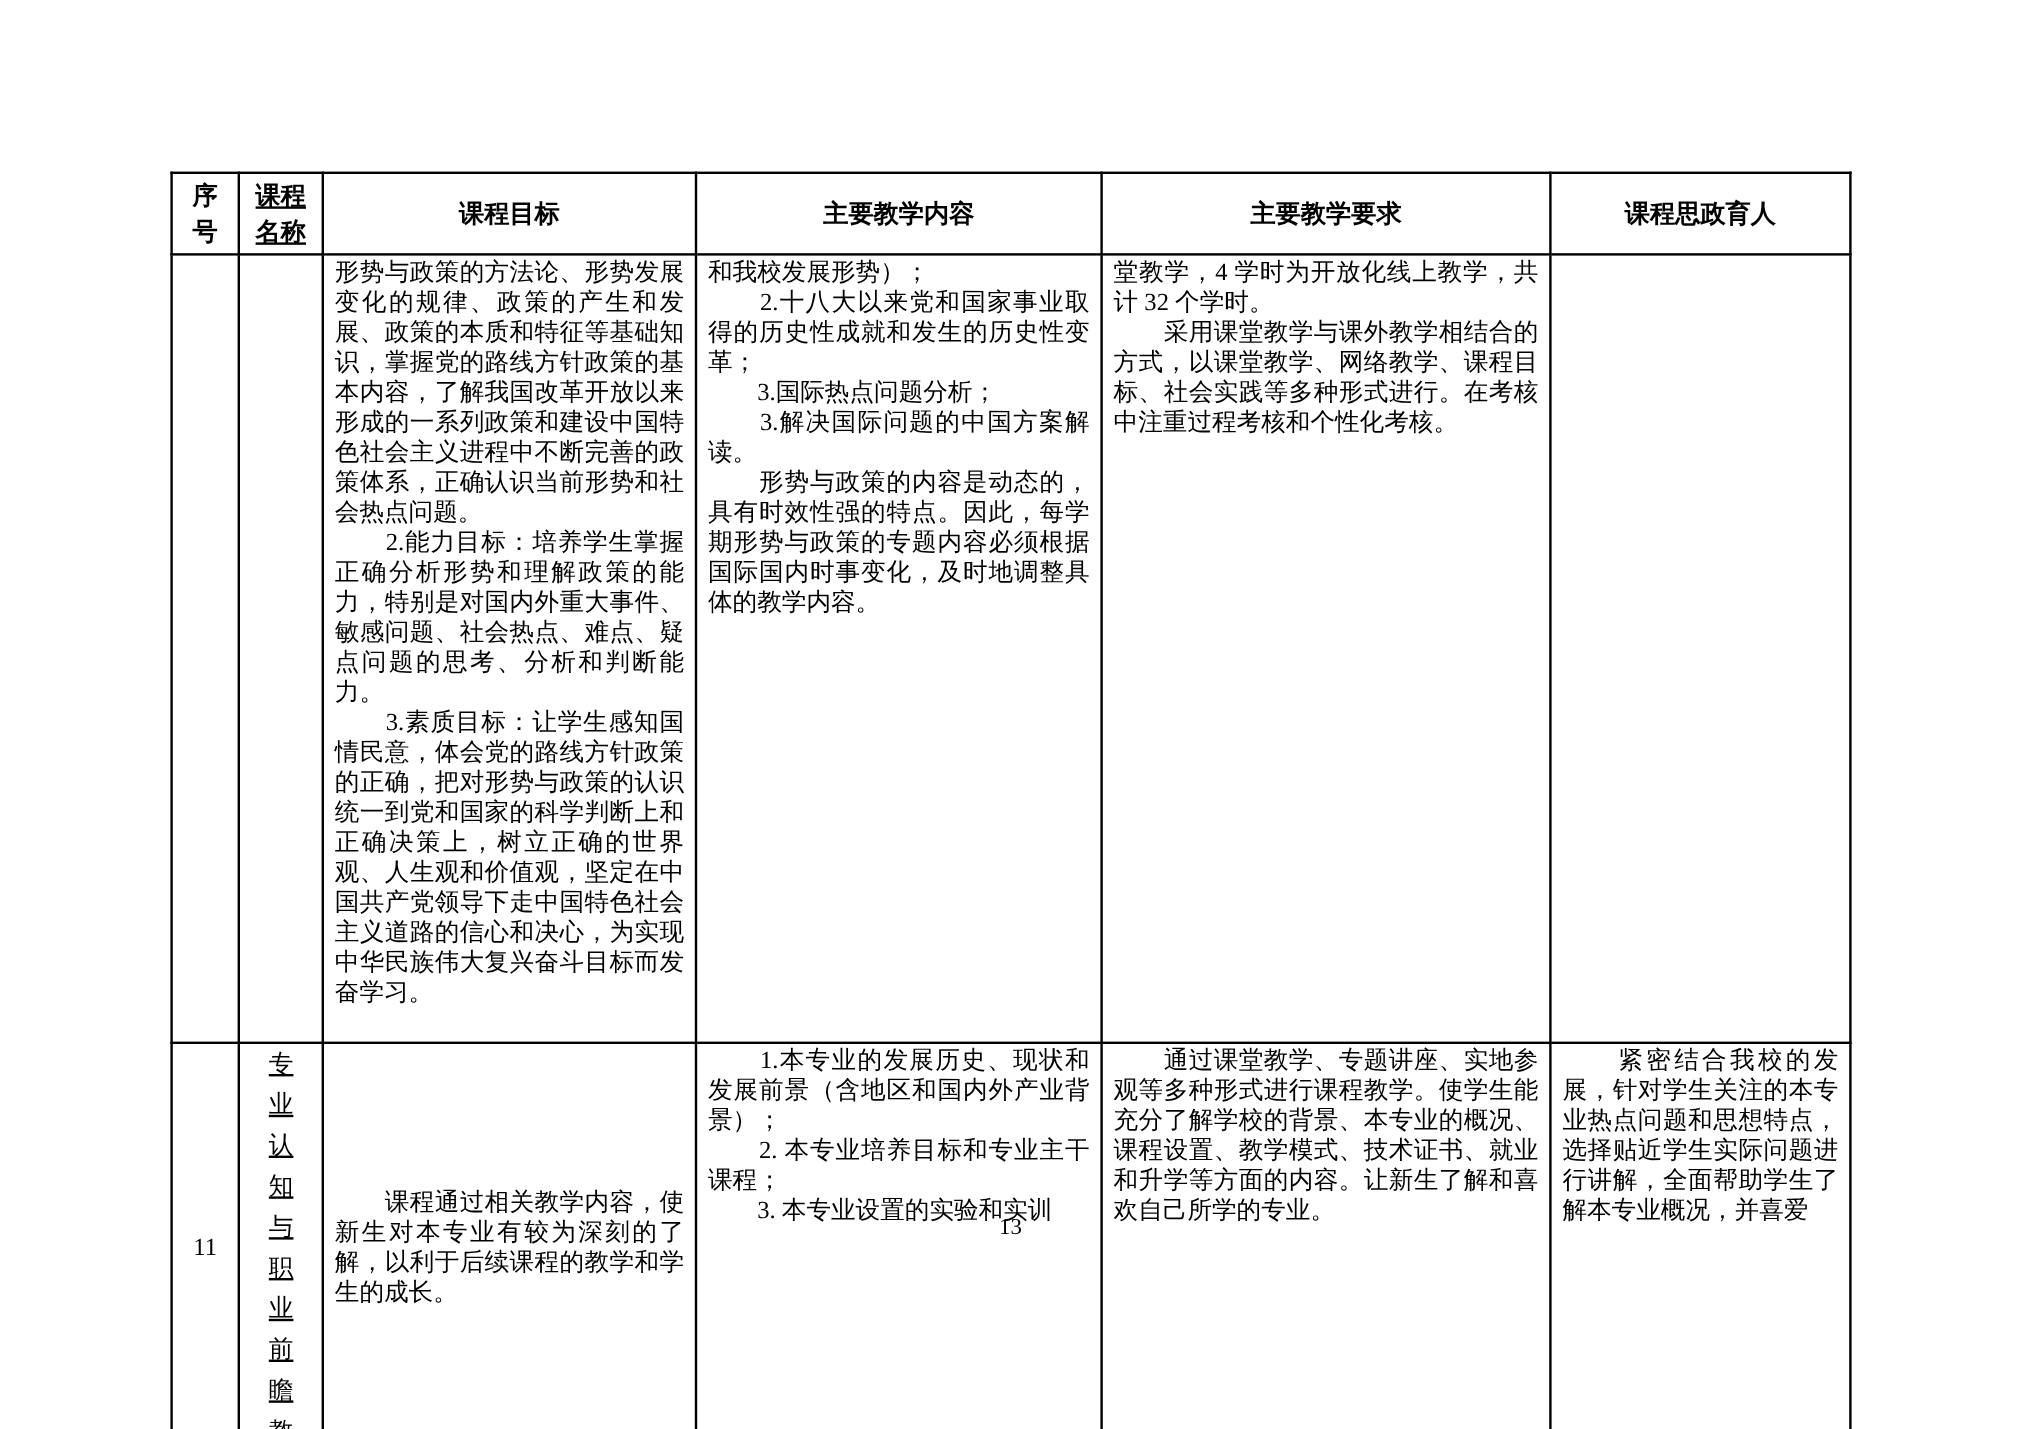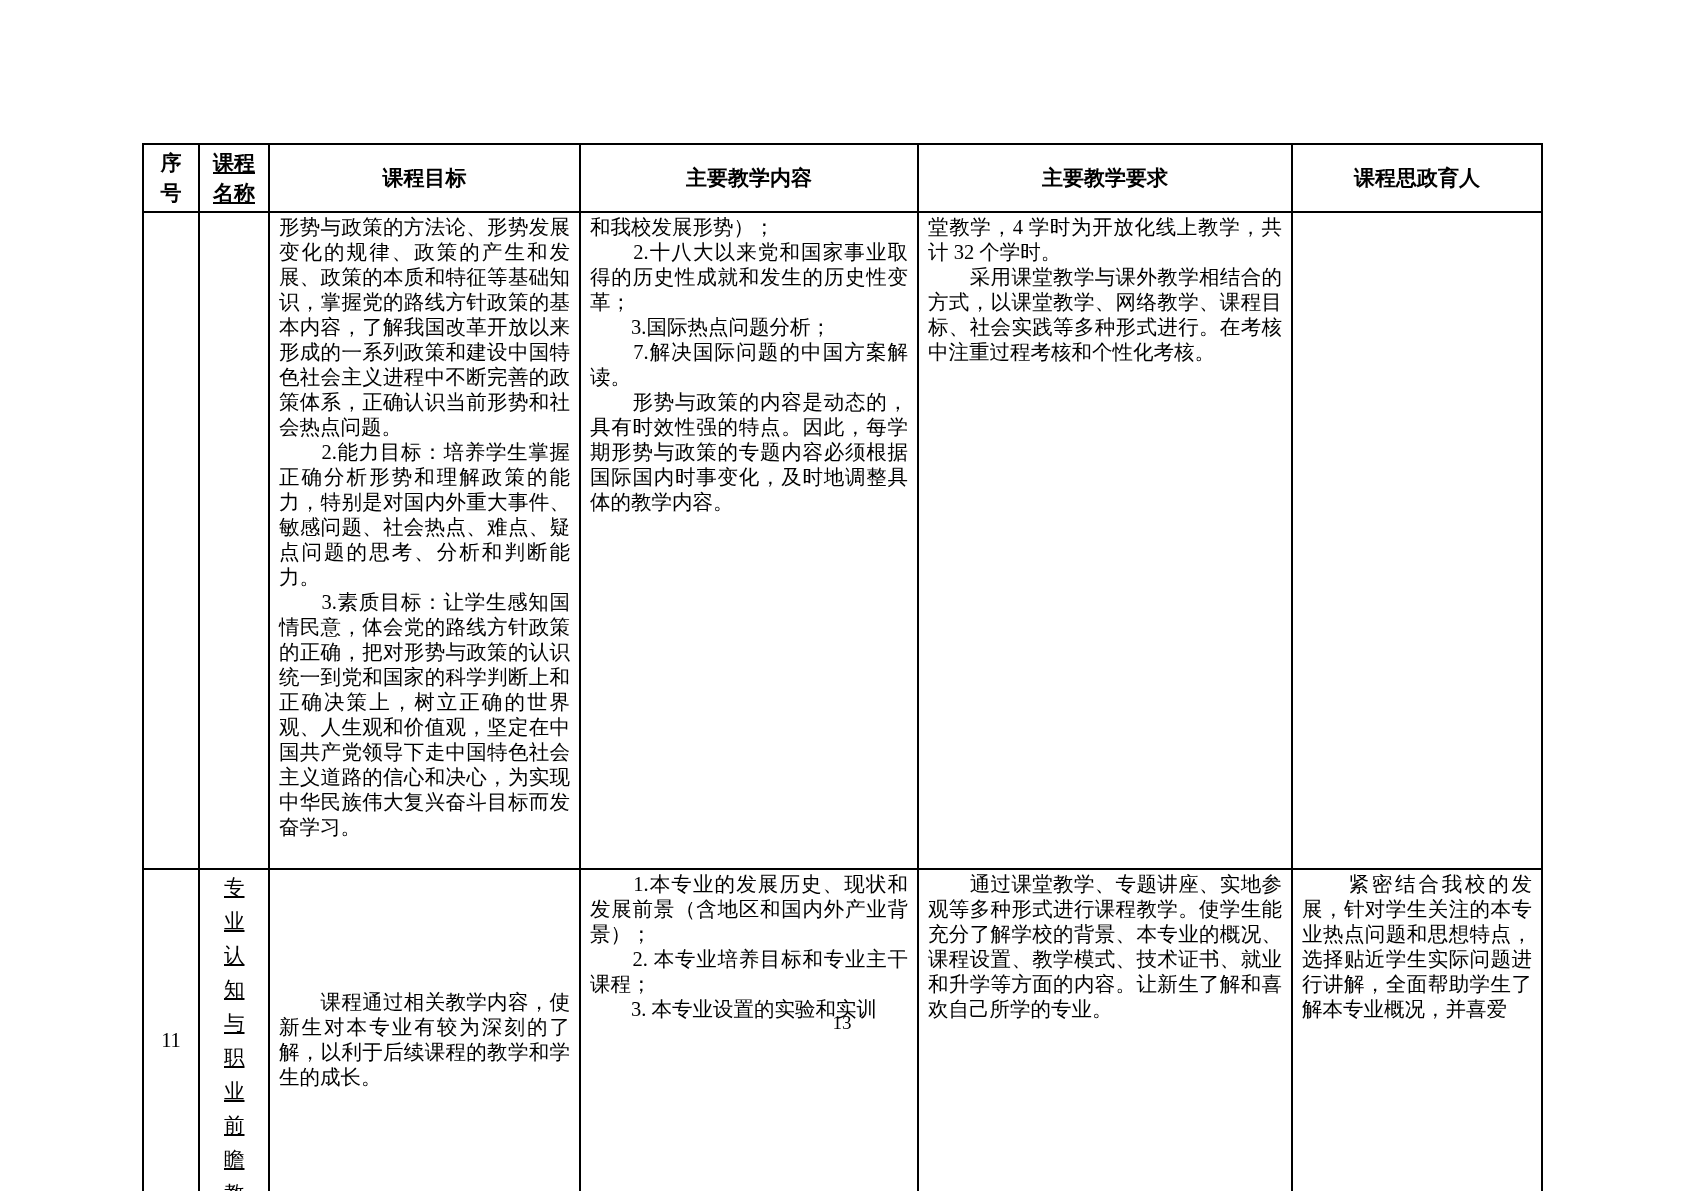--- a/index.html
+++ b/index.html
@@ -104,21 +104,21 @@
         <td class="cell-name"></td>
         <td>
             <div class="para">形势与政策的方法论、形势发展变化的规律、政策的产生和发展、政策的本质和特征等基础知识，掌握党的路线方针政策的基本内容，了解我国改革开放以来形成的一系列政策和建设中国特色社会主义进程中不断完善的政策体系，正确认识当前形势和社会热点问题。</div>
             <div class="para">　　2.能力目标：培养学生掌握正确分析形势和理解政策的能力，特别是对国内外重大事件、敏感问题、社会热点、难点、疑点问题的思考、分析和判断能力。</div>
             <div class="para">　　3.素质目标：让学生感知国情民意，体会党的路线方针政策的正确，把对形势与政策的认识统一到党和国家的科学判断上和正确决策上，树立正确的世界观、人生观和价值观，坚定在中国共产党领导下走中国特色社会主义道路的信心和决心，为实现中华民族伟大复兴奋斗目标而发奋学习。</div>
           </td>
         <td>
             <div class="para">和我校发展形势）；</div>
             <div class="para">　　2.十八大以来党和国家事业取得的历史性成就和发生的历史性变革；</div>
             <div class="para">　　3.国际热点问题分析；</div>
-            <div class="para">　　7.解决国际问题的中国方案解读。</div>
+            <div class="para">　　3.解决国际问题的中国方案解读。</div>
             <div class="para">　　形势与政策的内容是动态的，具有时效性强的特点。因此，每学期形势与政策的专题内容必须根据国际国内时事变化，及时地调整具体的教学内容。</div>
           </td>
         <td>
             <div class="para">堂教学，4 学时为开放化线上教学，共计 32 个学时。</div>
             <div class="para">　　采用课堂教学与课外教学相结合的方式，以课堂教学、网络教学、课程目标、社会实践等多种形式进行。在考核中注重过程考核和个性化考核。</div>
           </td>
         <td></td>
       </tr>
       <tr class="row-11">
         <td class="cell-no">11</td>

